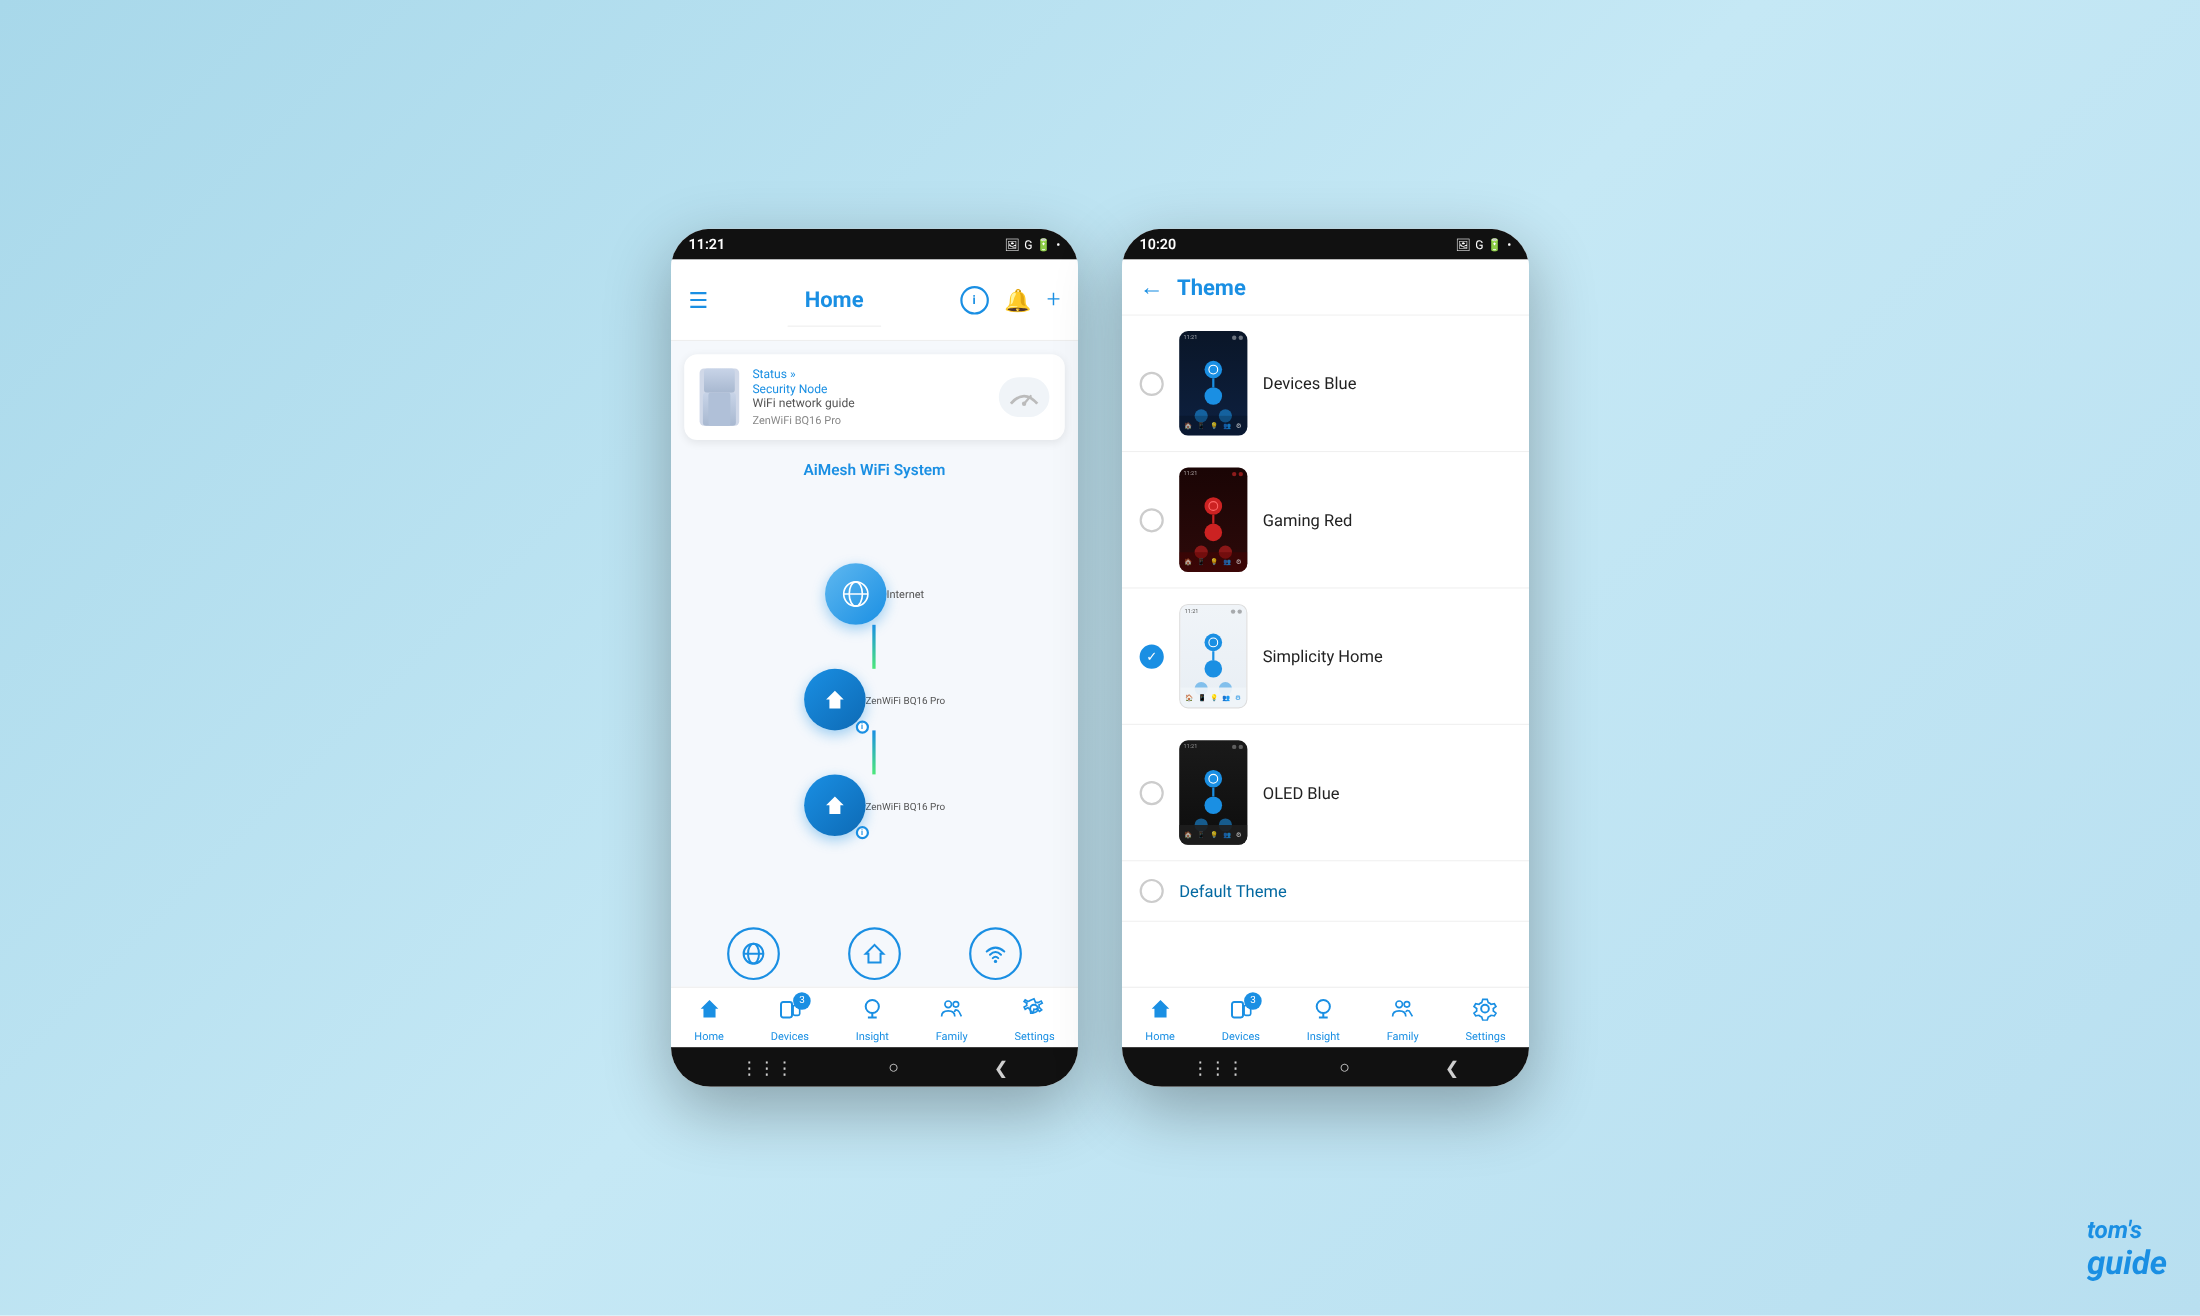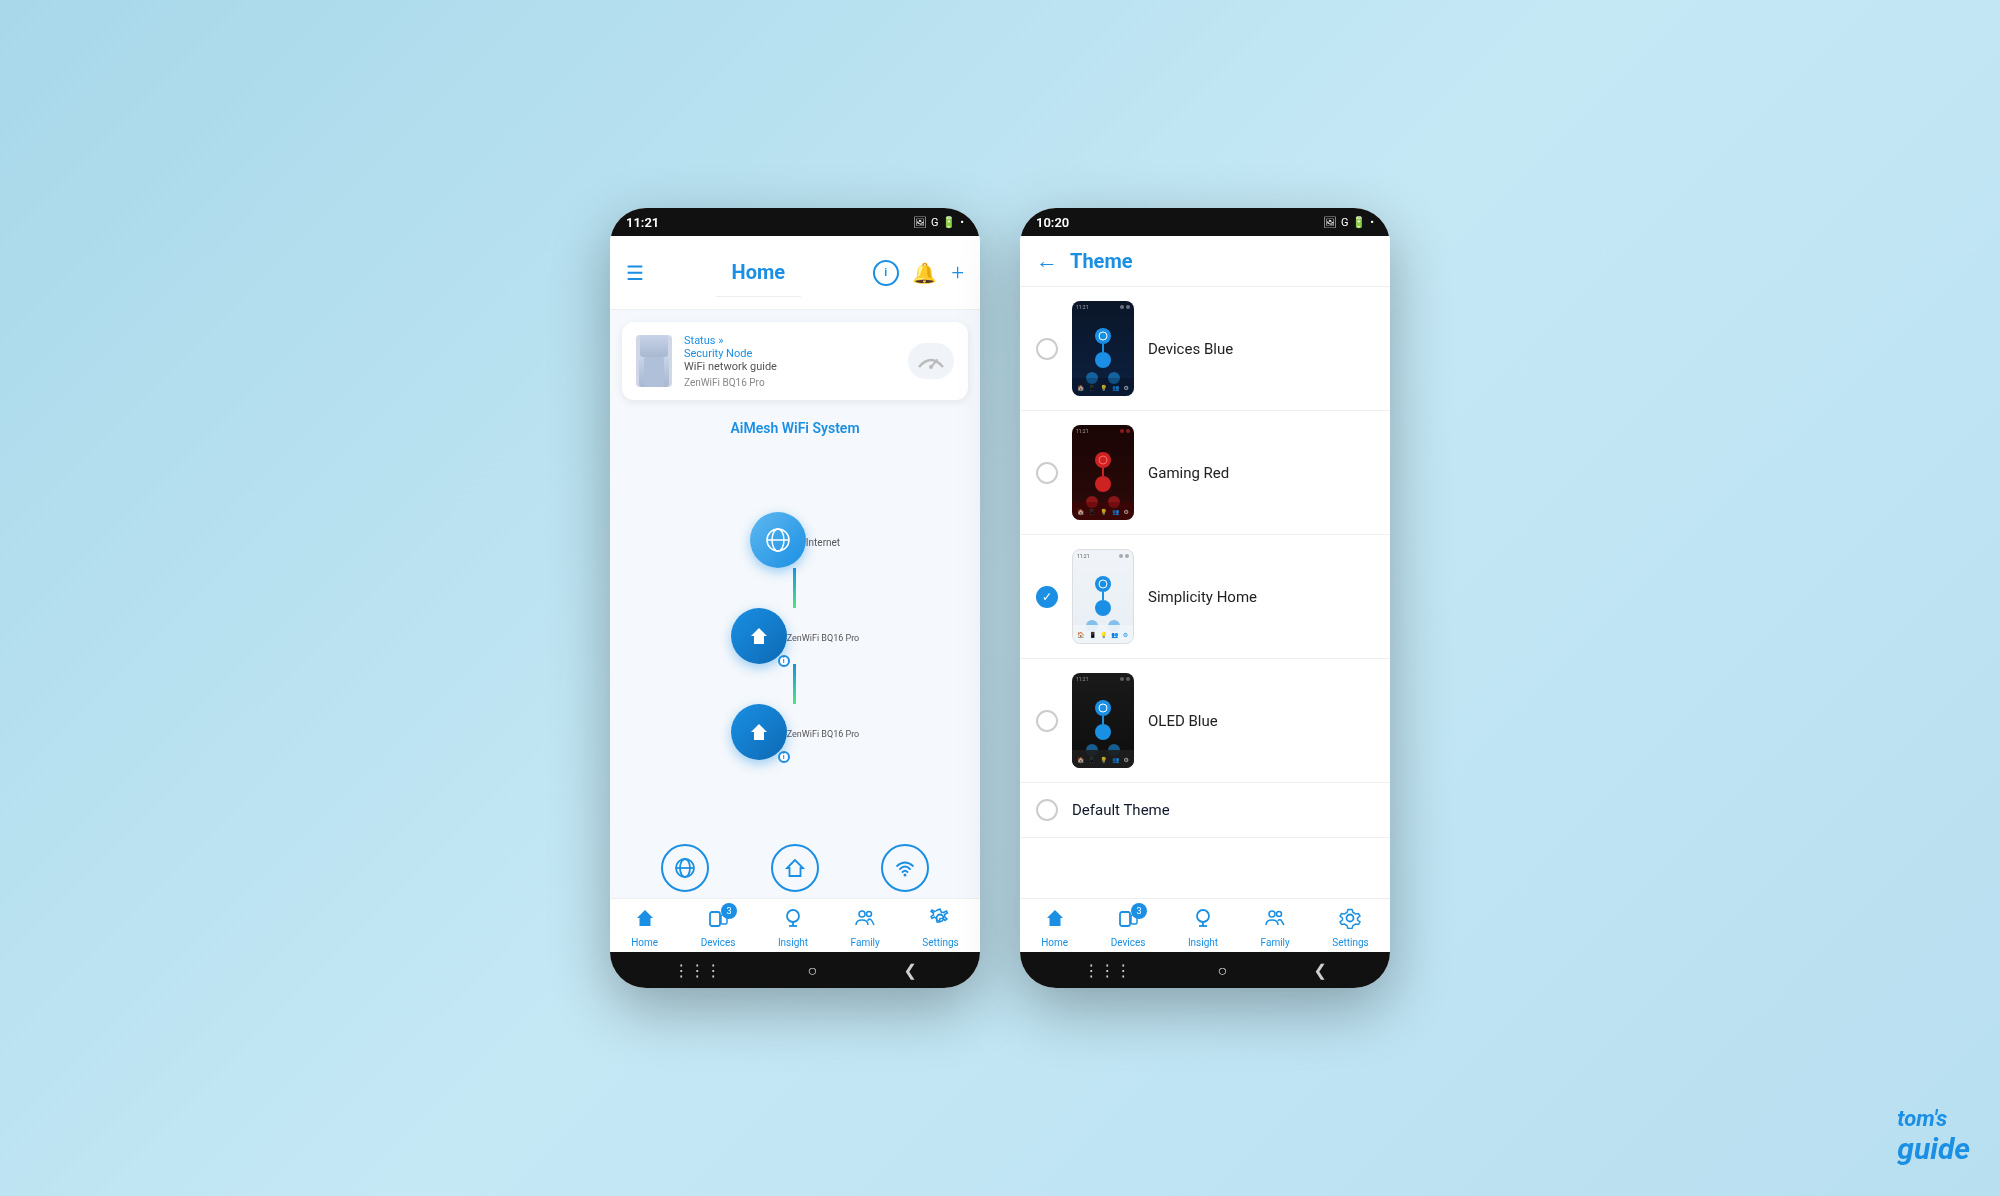--- a/index.html
+++ b/index.html
@@ -400,21 +400,21 @@
     
     .default-theme-item {
       display: flex;
       align-items: center;
       padding: 16px 16px;
       gap: 14px;
       border-bottom: 1px solid #f0f0f0;
     }
     .default-theme-label {
       font-size: 15px;
-      color: #0f172a;
+      color: #0369a1;
     }
 
     
     .toms-guide {
       position: absolute;
       bottom: 30px;
       right: 30px;
       color: #1a8fe3;
       font-size: 26px;
       font-weight: 700;

